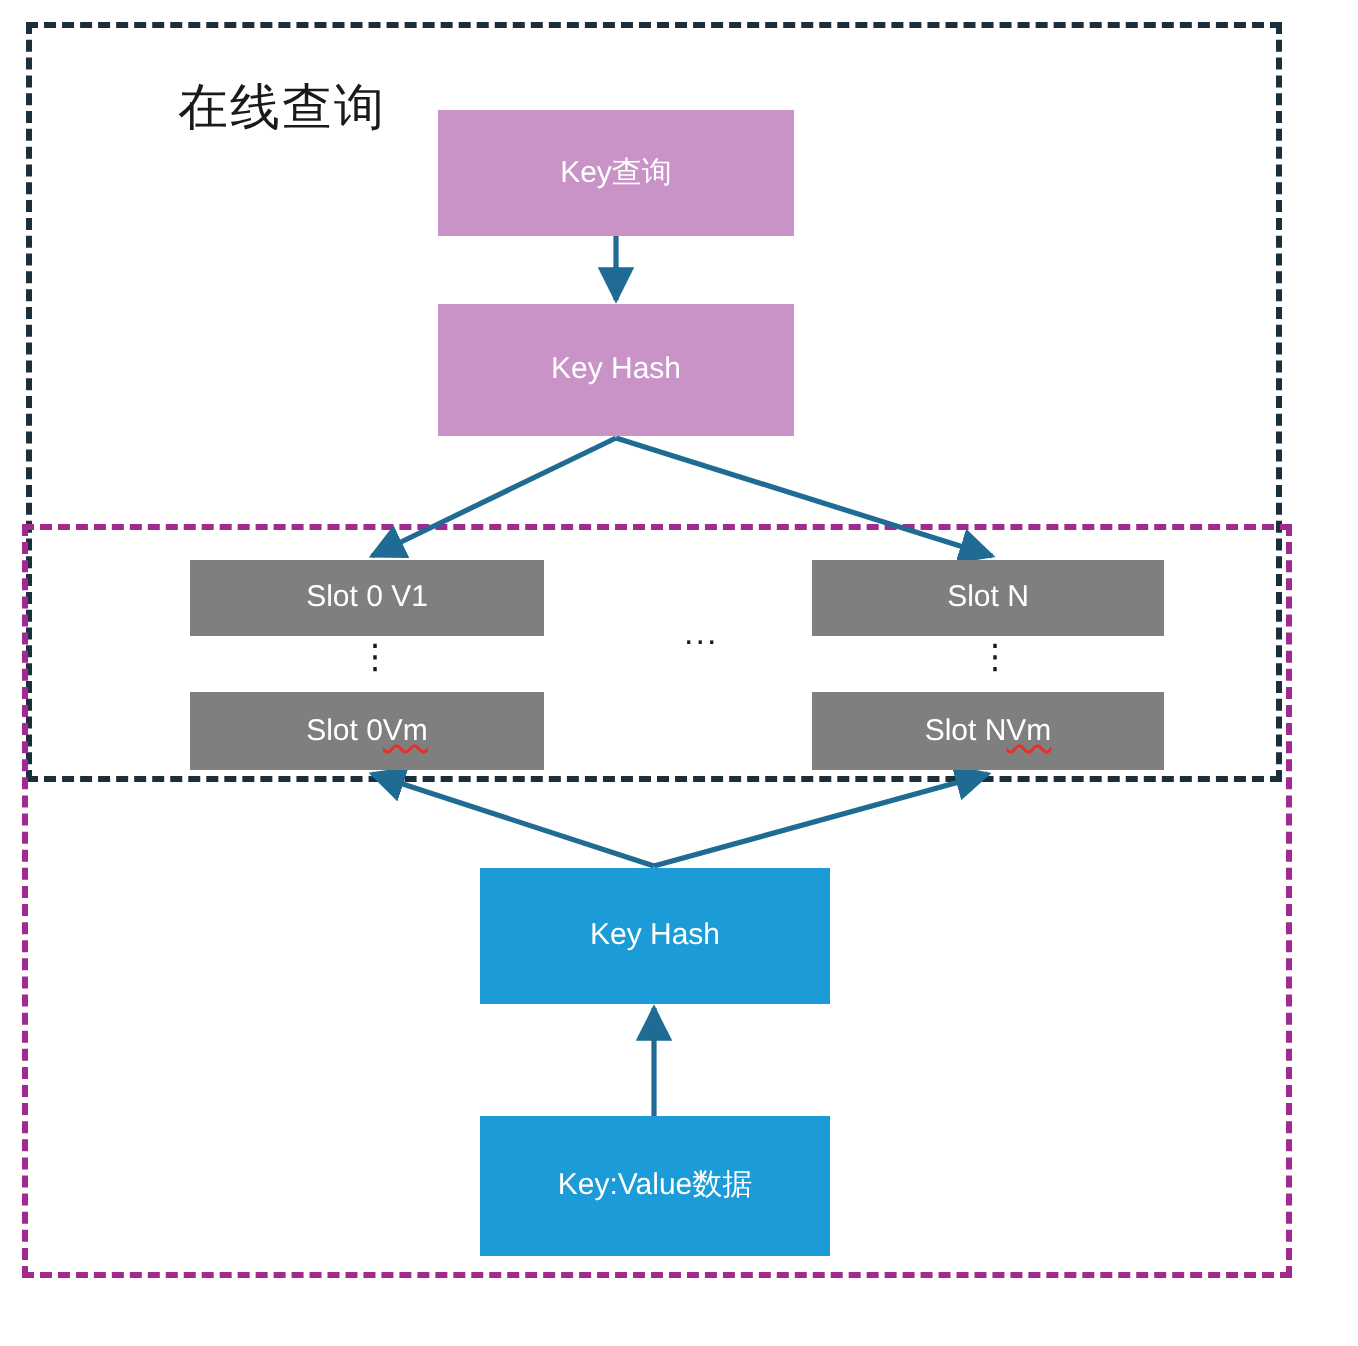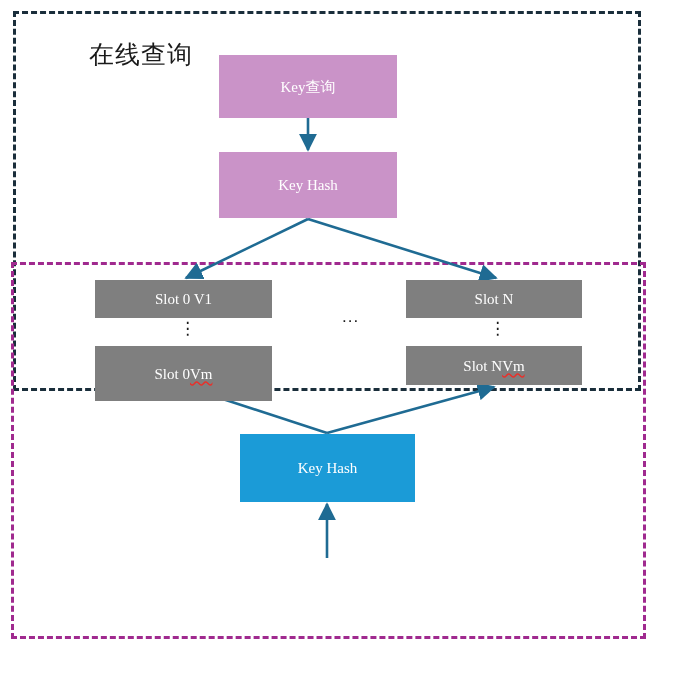--- a/index.html
+++ b/index.html
@@ -52,30 +52,29 @@
     position: absolute;
     box-sizing: border-box;
     display: flex;
     align-items: center;
     justify-content: center;
     color: #ffffff;
     font-size: 15px;
     text-align: center;
     line-height: 1.2;
     white-space: nowrap;
-    font-family: Liberation Serif, serif;
   }
   .node-purple { background: #ca93c8; }
   .node-blue   { background: #1b9bd7; }
   .node-gray   { background: #7f7f7f; }
 
   .n-key-query   { left: 219px; top: 55px;  width: 178px; height: 63px; }
   .n-key-hash-on { left: 219px; top: 152px; width: 178px; height: 66px; }
   .n-slot0v1 { left: 95px;  top: 280px; width: 177px; height: 38px; }
-  .n-slot0vm { left: 95px;  top: 346px; width: 177px; height: 55px; }
+  .n-slot0vm { left: 95px;  top: 346px; width: 177px; height: 39px; }
   .n-slotn   { left: 406px; top: 280px; width: 176px; height: 38px; }
   .n-slotnvm { left: 406px; top: 346px; width: 176px; height: 39px; }
   .n-key-hash-off { left: 240px; top: 434px; width: 175px; height: 68px; }
   .n-kv-data      { left: 240px; top: 558px; width: 175px; height: 70px; }
 
   .spell {
     text-decoration: underline wavy #e8302a;
     text-decoration-skip-ink: none;
     text-underline-offset: 2px;
   }
@@ -147,14 +146,15 @@
   <div class="node node-gray n-slotnvm">
     <span>Slot N </span>
       <span class="spell">Vm</span>
   </div>
 
   <div class="vdots vdots-left">⋮</div>
   <div class="vdots vdots-right">⋮</div>
   <div class="hdots">...</div>
 
   <div class="node node-blue n-key-hash-off">Key Hash</div>
+  <div class="node node-blue n-kv-data">Key:Value数据</div>
 
 </div>
 
 </body></html>

